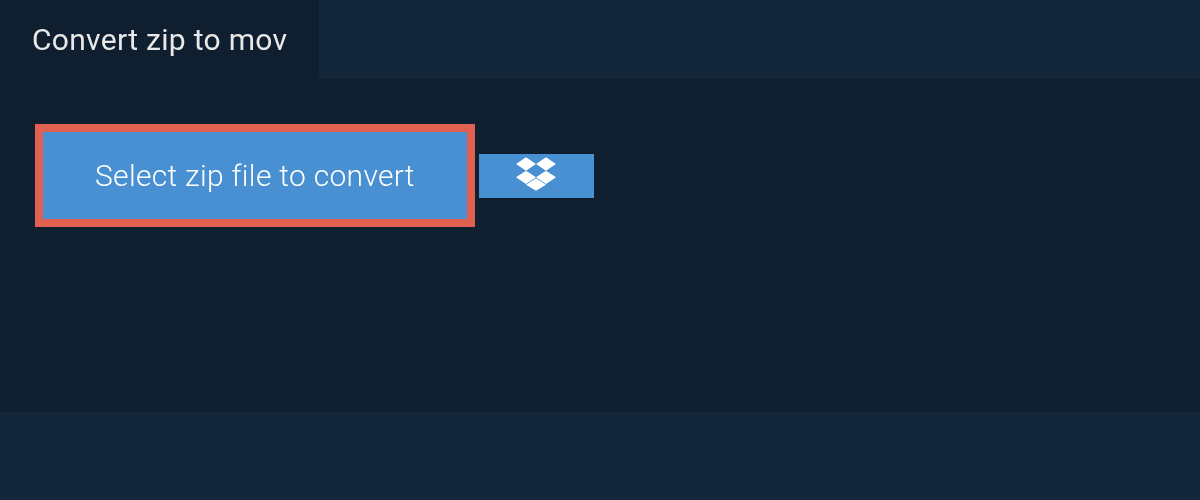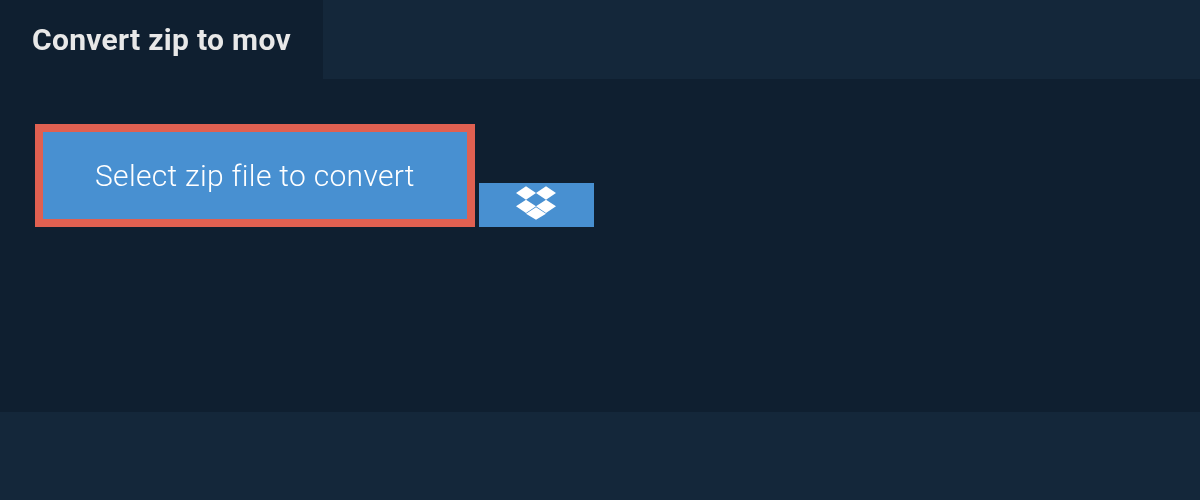--- a/index.html
+++ b/index.html
@@ -15,32 +15,32 @@
       overflow: hidden;
     }
     .tab-bar {
       background: #14273a;
     }
     .tab {
       display: inline-block;
       background: #0f1f30;
       color: #e8e8e8;
       font-size: 30px;
-      font-weight: 700;
+      font-weight: 400;
       padding: 22px 32px;
       letter-spacing: 0.3px;
     }
     .content-panel {
       background: #0f1f30;
       padding: 45px 35px 185px 35px;
     }
     .button-group {
       display: flex;
       gap: 4px;
-      align-items: flex-end;
+      align-items: center;
     }
     .select-file-button {
       background: #4890d1;
       border: 8px solid #e06051;
       color: #ffffff;
       font-size: 30px;
       font-weight: 300;
       padding: 26px 52px;
       cursor: pointer;
       letter-spacing: 0.3px;

